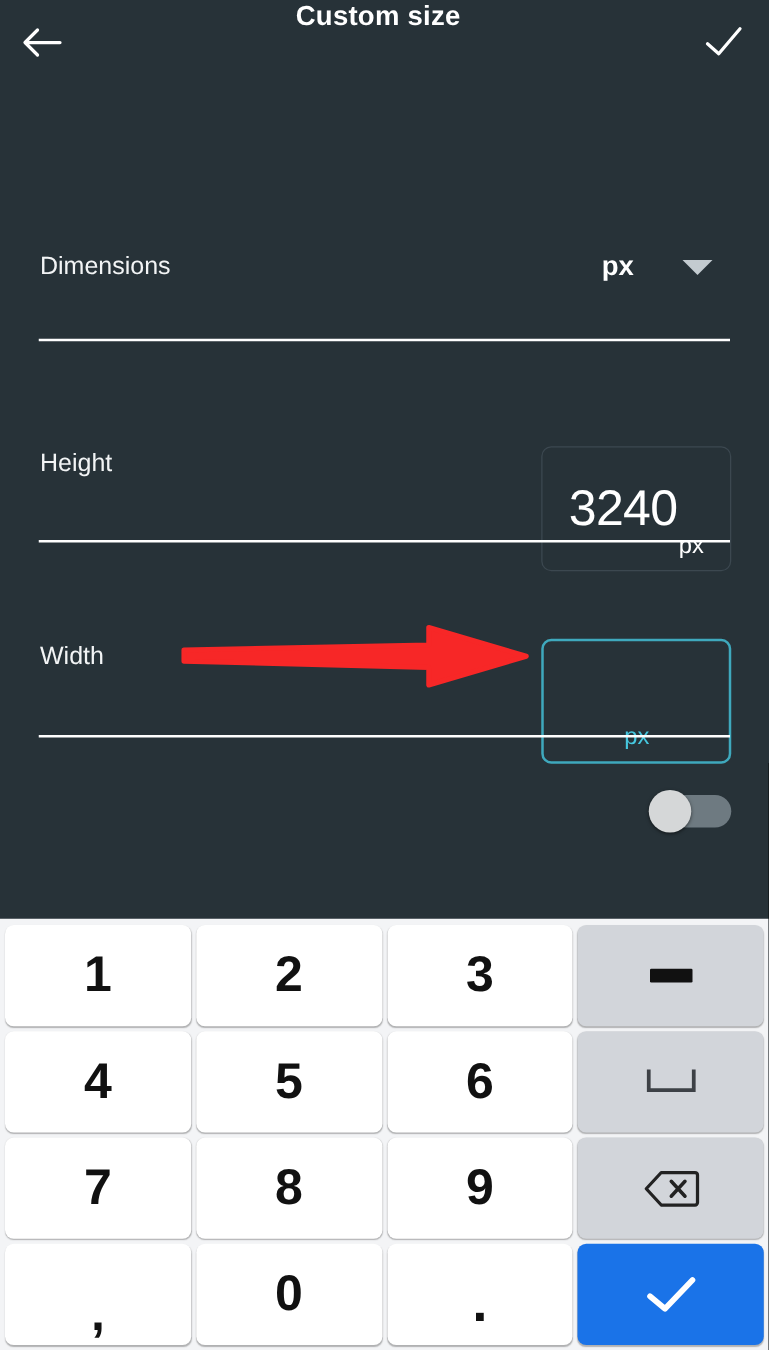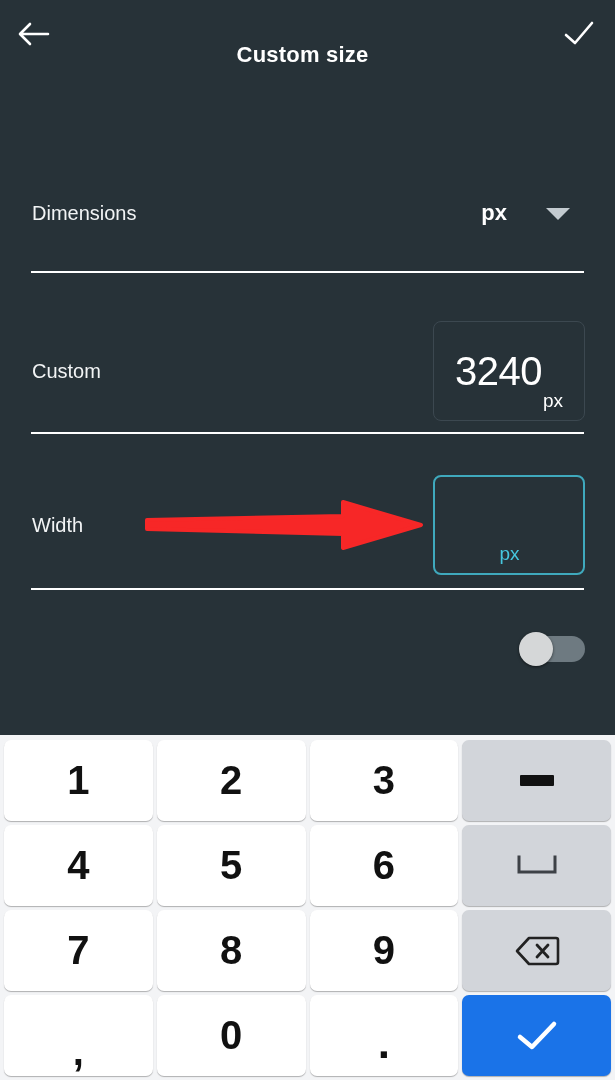--- a/index.html
+++ b/index.html
@@ -17,21 +17,21 @@
     -webkit-font-smoothing: antialiased;
   }
 
   
   .header {
     position: absolute;
     top: 0; left: 0;
     width: 615px;
     height: 68px;
     display: flex;
-    align-items: flex-end;
+    align-items: flex-start;
   }
   .hdr-back {
     width: 68px;
     height: 68px;
     display: flex;
     align-items: center;
     justify-content: center;
   }
   .hdr-title {
     flex: 1;
@@ -105,20 +105,21 @@
   .value-box {
     position: absolute;
     right: 30px;
     width: 152px;
     height: 100px;
     border-radius: 8px;
     box-sizing: border-box;
     display: flex;
     align-items: center;
     justify-content: center;
+    margin-top: 36px;
   }
   .value-box.idle {
     border: 1px solid #3c4850;
     background: transparent;
   }
   .value-box.active {
     border: 2px solid #3fa9bd;
     background: transparent;
   }
   .value-num {
@@ -243,21 +244,21 @@
   <div class="panel">
 
     <div class="row" id="row-dimensions">
       <span class="row-label">Dimensions</span>
       <span class="unit-value">px</span>
       <span class="caret"></span>
     </div>
     <div class="divider" style="top:203px;"></div>
 
     <div class="row" style="top:238px; height:130px;">
-      <span class="row-label">Custom</span>
+      <span class="row-label">Height</span>
       <div class="value-box idle" style="top:15px;">
         <span class="value-num">3240</span>
           <span class="value-unit">px</span>
       </div>
     </div>
     <div class="divider" style="top:364px;"></div>
 
     <div class="row" style="top:392px; height:130px;">
       <span class="row-label">Width</span>
       <div class="value-box active" style="top:15px;">

